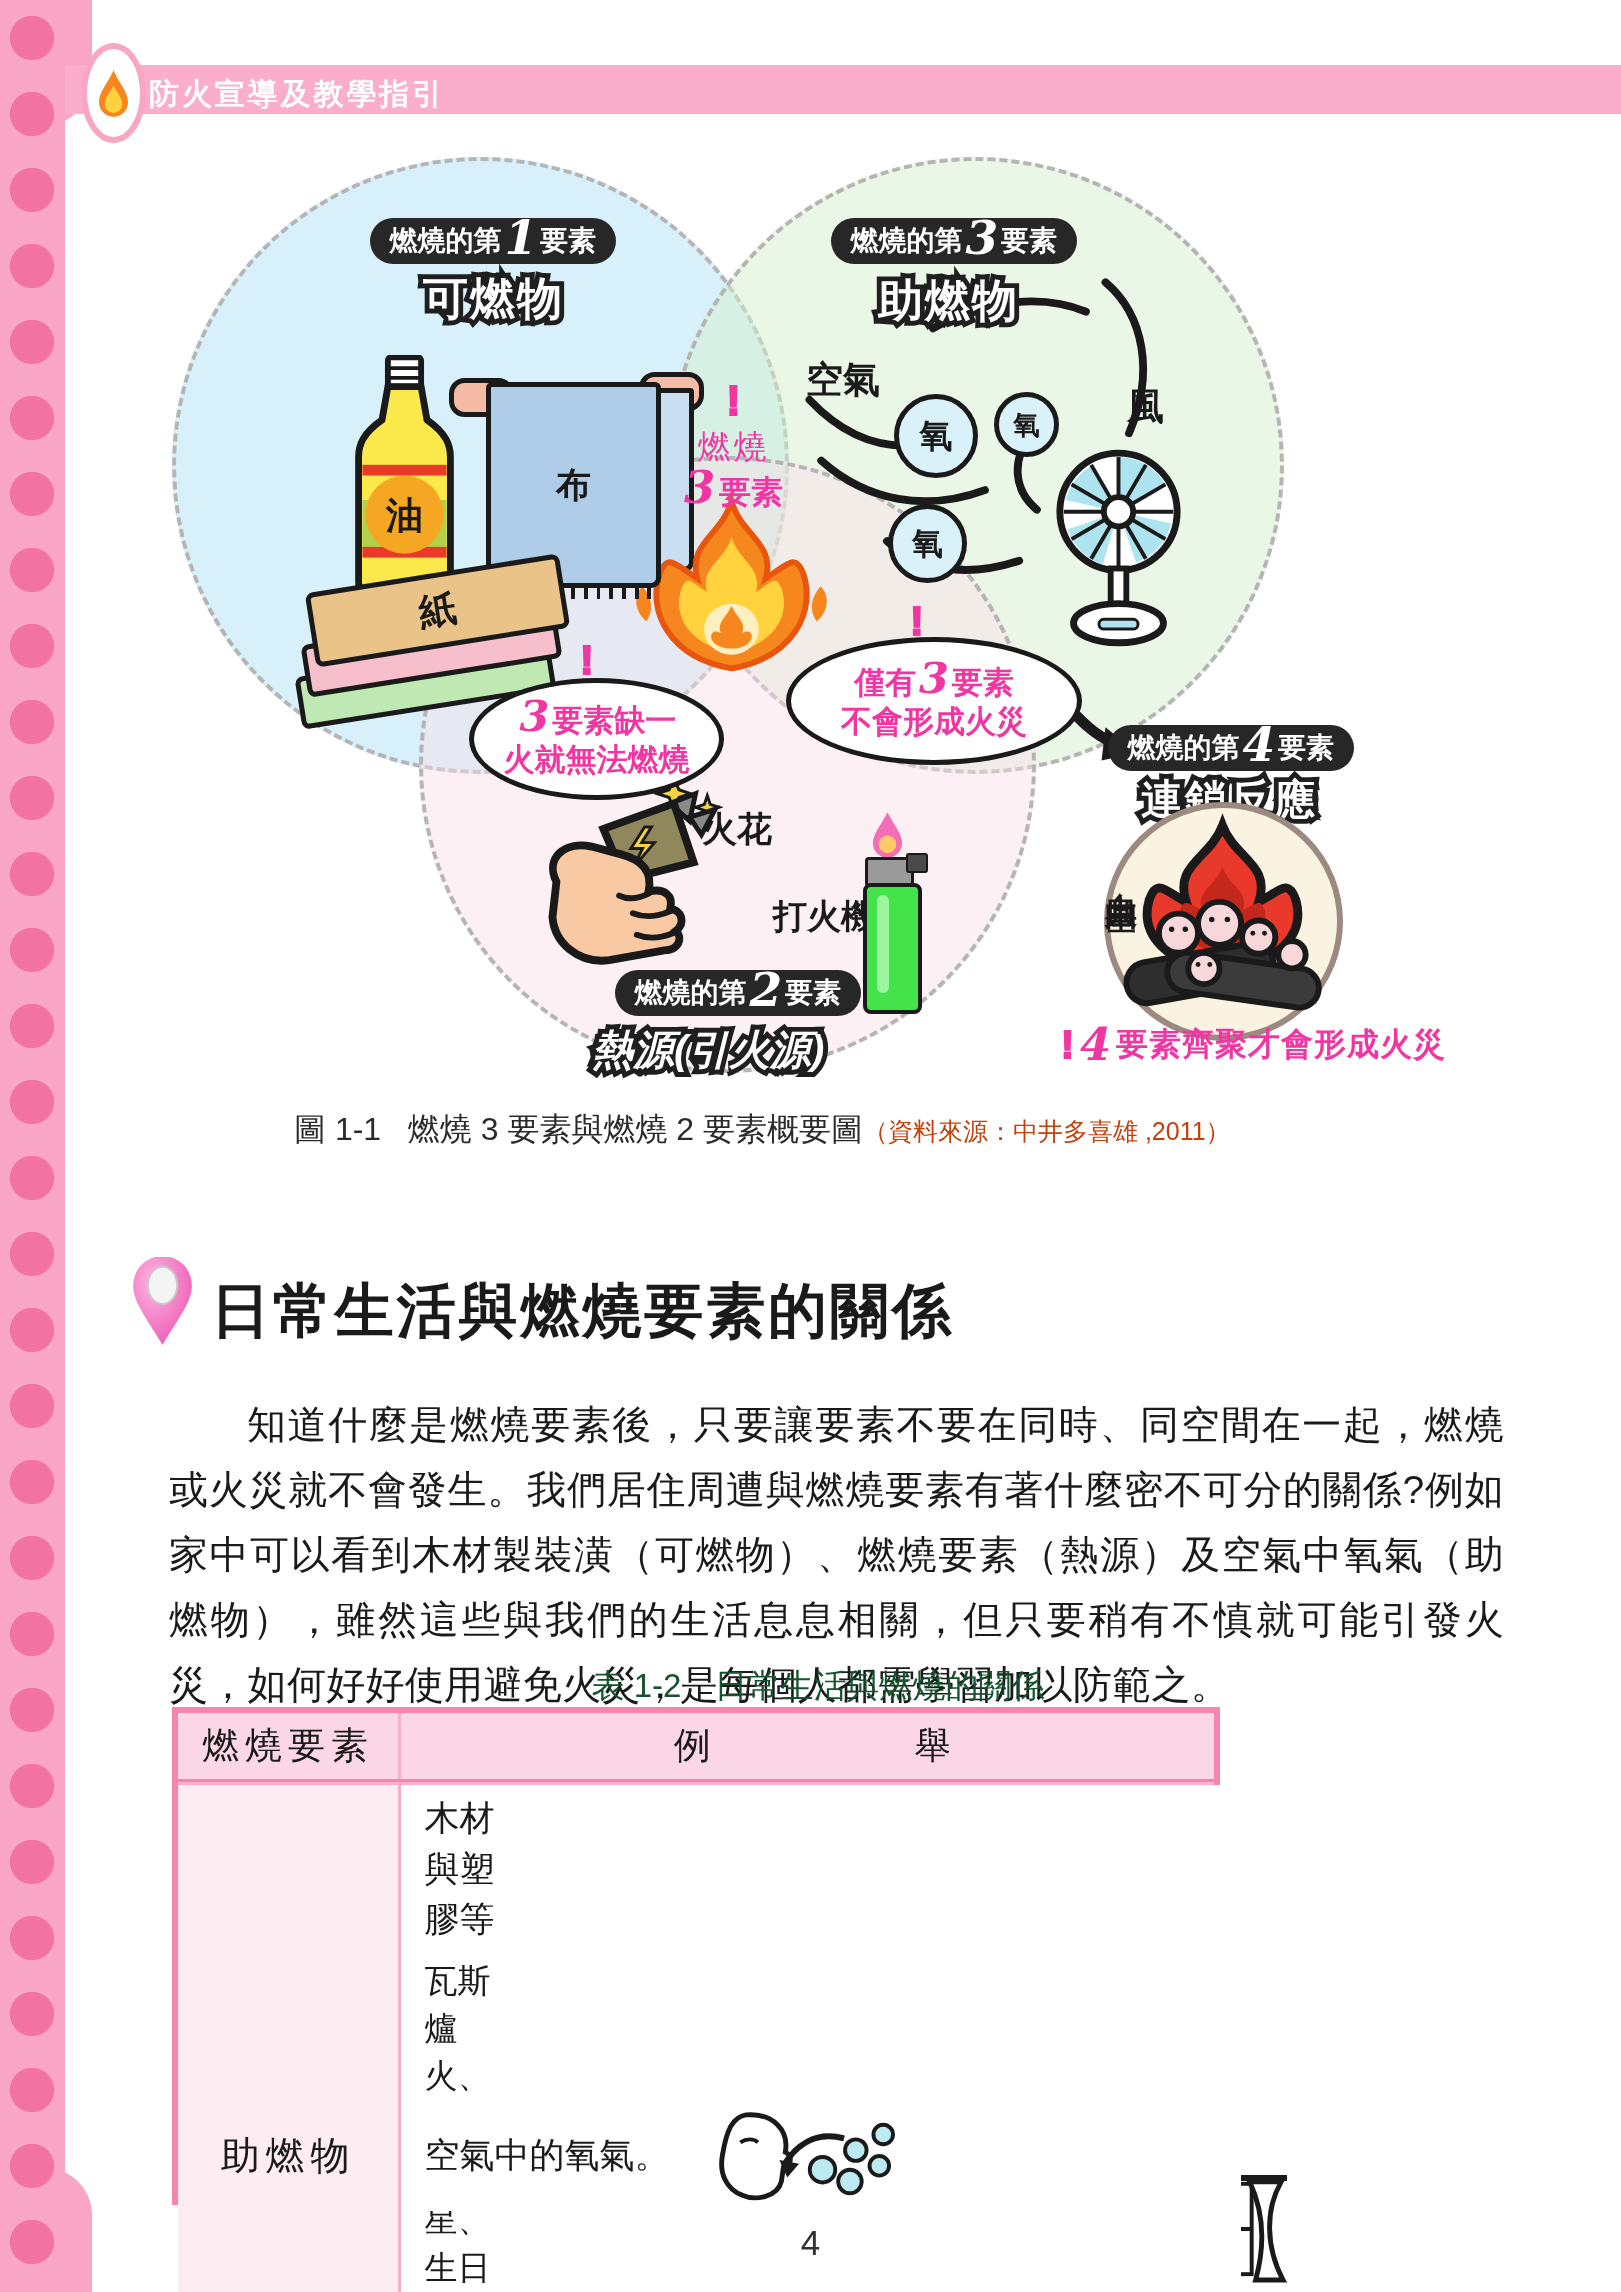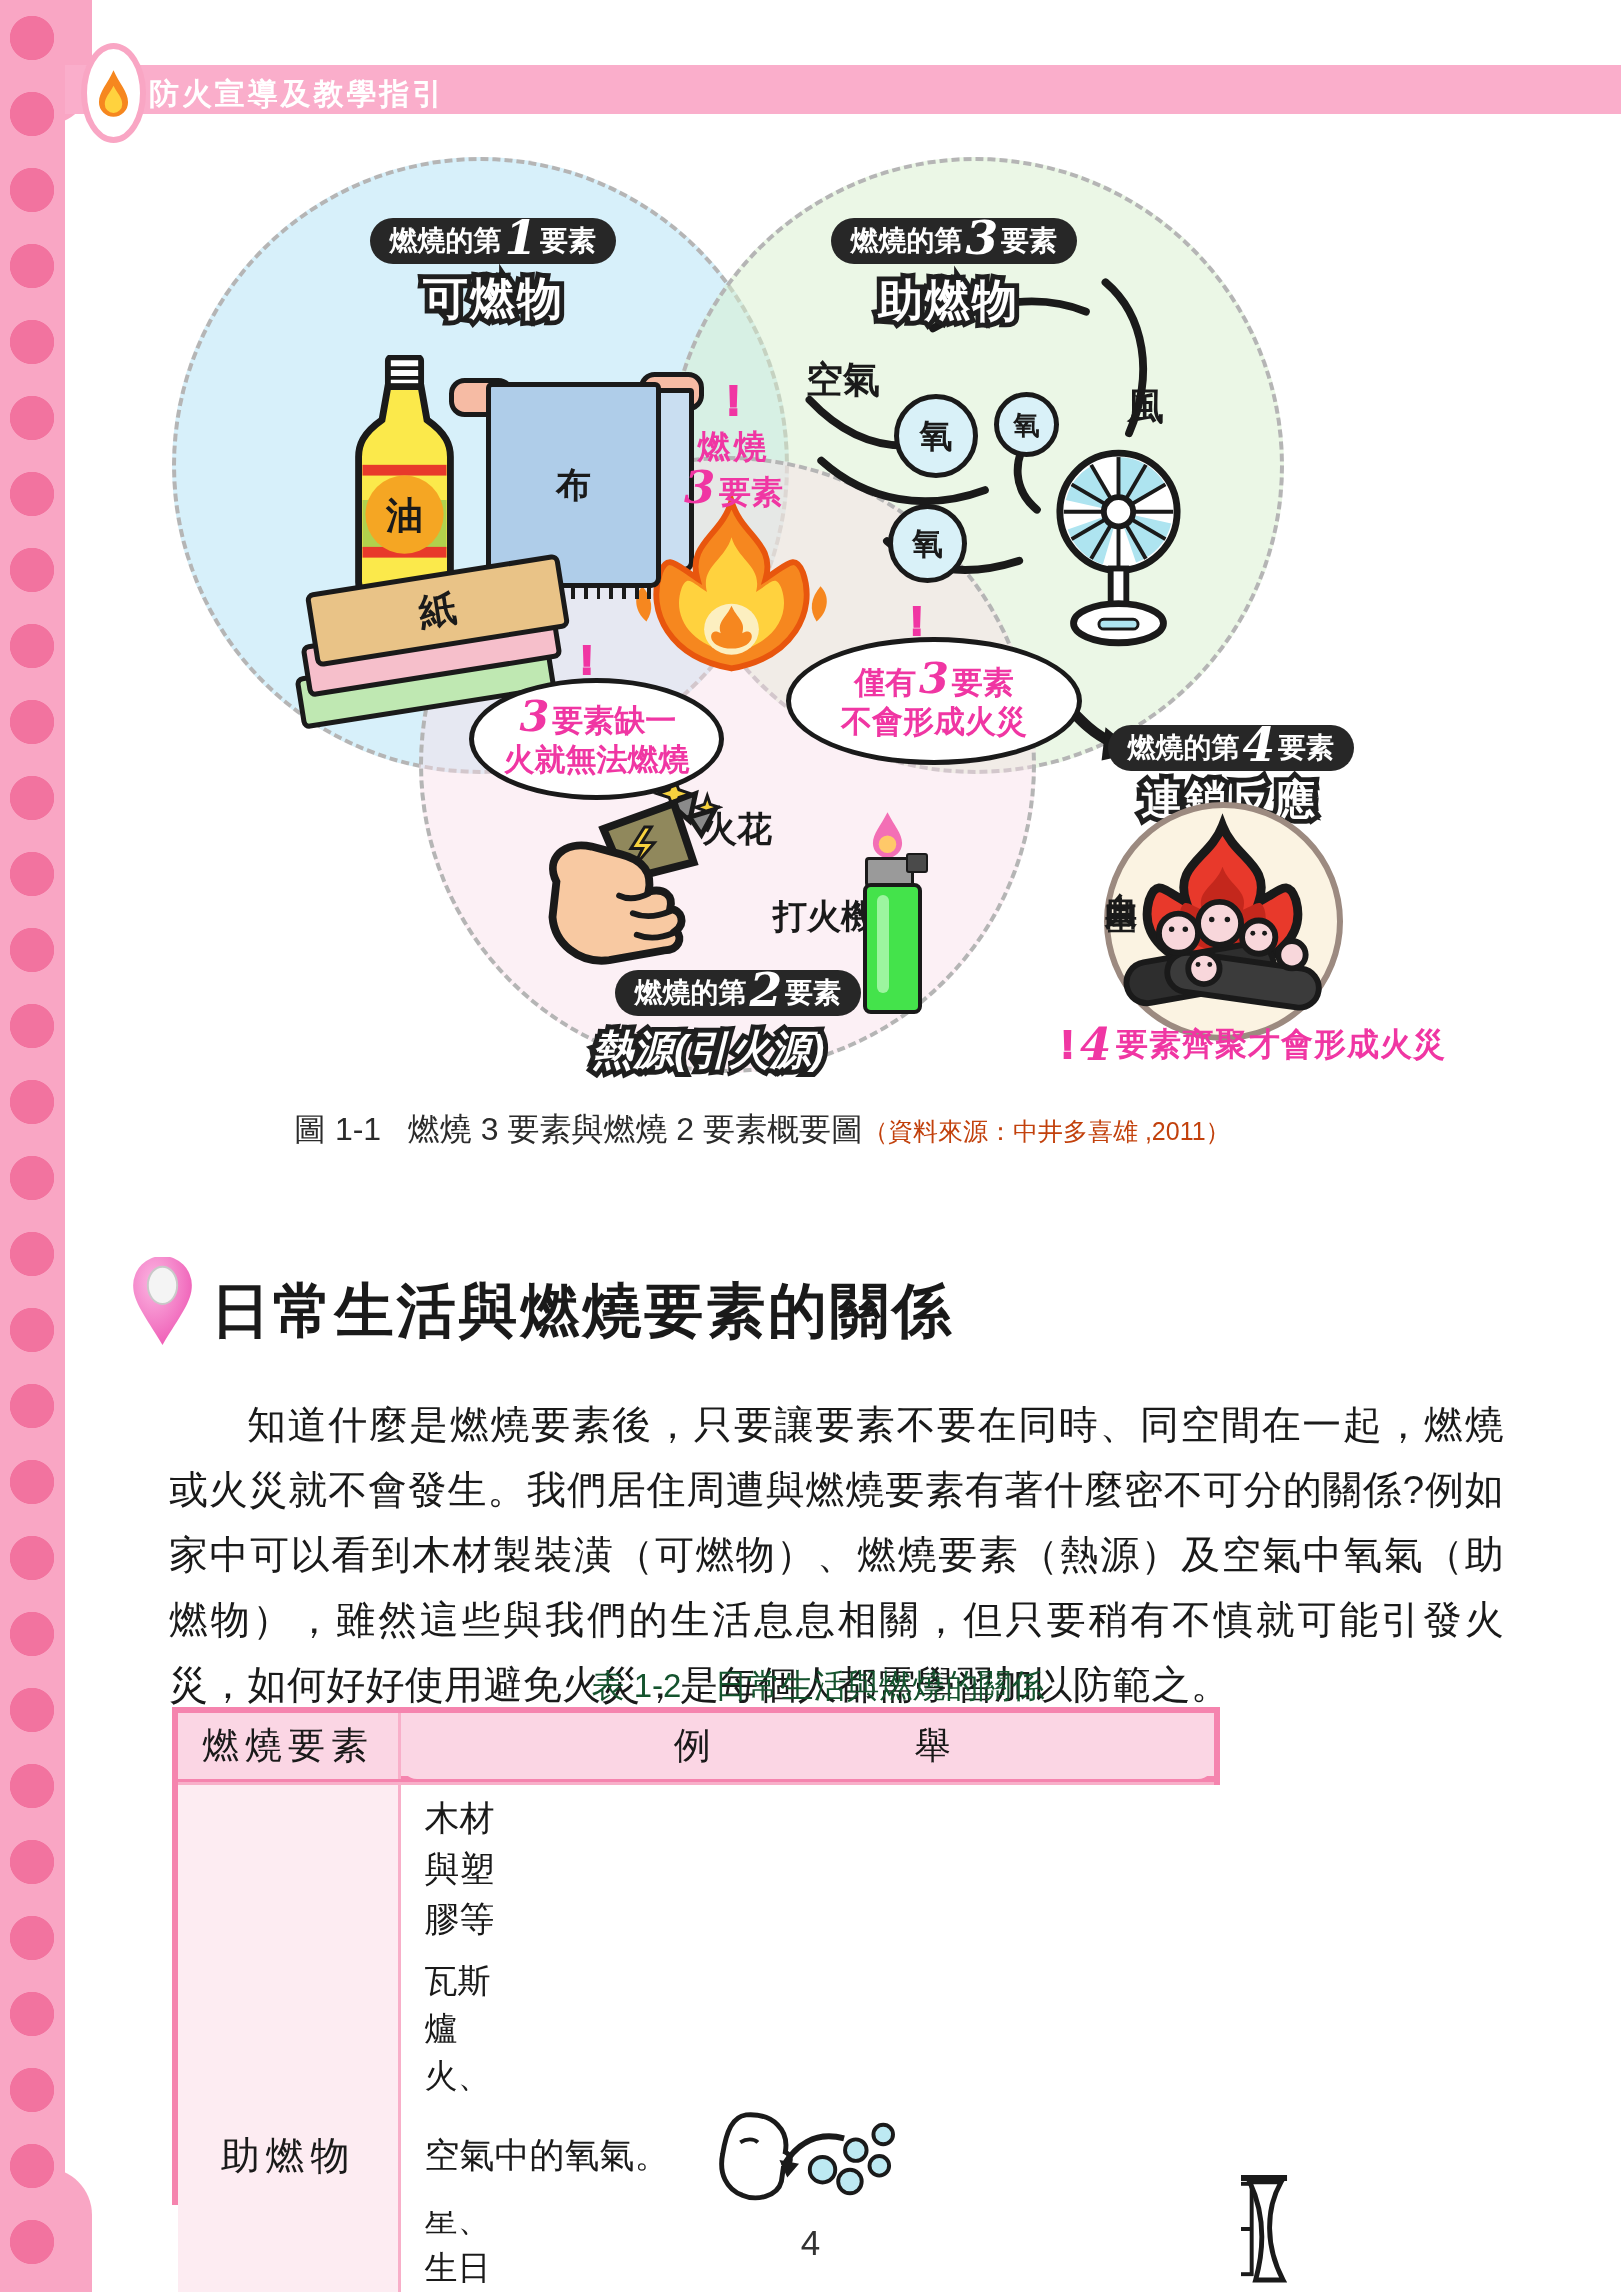--- a/index.html
+++ b/index.html
@@ -31,21 +31,21 @@
   .ots::before{content:attr(data-text);position:absolute;left:0;top:0;z-index:-1;
                -webkit-text-stroke:9.8px #1f1f1f;}
   .lbl1{left:423px;top:269px;font-size:45px;letter-spacing:2px;}
   .lbl3{left:878px;top:271px;font-size:45px;letter-spacing:2px;}
   .lbl2{left:592px;top:1023px;font-size:41px;font-style:italic;}
   .lbl4{left:1141px;top:772px;font-size:42px;letter-spacing:2px;}
   .exc{display:inline-block;font-weight:900;color:#F036A3;-webkit-text-stroke:2px #F036A3;}
   .exc::before{content:"!";}
   .cnote{position:absolute;left:655px;top:376px;width:157px;text-align:center;z-index:6;}
   .cnote .exc{font-size:43px;}
-  .cnote .l1{font-size:33px;font-weight:700;color:#F036A3;letter-spacing:2.9px;}
+  .cnote .l1{font-size:33px;font-weight:400;color:#F036A3;letter-spacing:2.9px;}
   .cnote .l2{font-size:32px;font-weight:900;color:#F036A3;}
   .cnote .num{font-family:"DejaVu Serif",serif;font-style:italic;font-size:45px;line-height:.8;margin-right:3.9px;}
   .bubble{position:absolute;background:#fff;border:5.9px solid #1a1a1a;border-radius:50%;
           display:flex;flex-direction:column;align-items:center;justify-content:center;z-index:7;text-align:center;}
   .bubble .bl{font-size:31px;font-weight:900;color:#F036A3;line-height:1.25;white-space:nowrap;}
   .bubble .num{font-family:"DejaVu Serif",serif;font-style:italic;font-size:43px;line-height:.8;margin:0 2.9px;}
   .bubL{left:469px;top:678px;width:245px;height:112px;}
   .bubR{left:786px;top:637px;width:286px;height:118px;}
   .excL{position:absolute;left:580px;top:637px;font-size:41px;z-index:8;}
   .excR{position:absolute;left:910px;top:598px;font-size:41px;z-index:8;}
@@ -91,21 +91,21 @@
   
   .ttitle{position:absolute;left:172px;top:1664px;width:1292px;text-align:center;font-size:33px;color:#14532d;}
   .tbl{position:absolute;left:172px;top:1707px;width:1048px;border:6.9px solid #F584AE;box-sizing:border-box;}
   .trow{display:grid;grid-template-columns:223px 1fr;}
   .trow + .trow{border-top:3.9px solid #F8AFC9;}
   .trow.hd{border-bottom:6.9px solid #F584AE;background:#FBD6E4;}
   .tc1{border-right:3.9px solid #F8AFC9;background:#FDECF2;display:flex;align-items:center;justify-content:center;
        font-size:39px;letter-spacing:5.9px;}
   .hd .tc1{background:#FBD6E4;font-size:37px;}
   .tc1 .sub{font-size:27.4px;letter-spacing:0;}
-  .tc2{background:#fff;display:flex;align-items:center;padding:7.8px 13.7px 7.8px 23.5px;box-sizing:border-box;border-radius:16px;}
+  .tc2{background:#fff;display:flex;align-items:center;padding:7.8px 13.7px 7.8px 23.5px;box-sizing:border-box;}
   .hd .tc2{background:#FBD6E4;justify-content:center;font-size:37px;}
   .hd .tc2 span{letter-spacing:5.5em;margin-right:-5.5em;}
   .rh0{height:63px;} .rh1{height:161px;} .rh2{height:149px;} .rh3{height:98px;}
   .extext{font-size:35px;line-height:1.45;white-space:pre-line;}
   .icons{display:flex;align-items:flex-end;gap:13.7px;margin-left:27.4px;}
   .pgnum{position:absolute;left:0;top:2223px;width:1621px;text-align:center;font-size:35px;color:#333;}
   svg{display:block;}
 </style>
 </head>
 <body>

